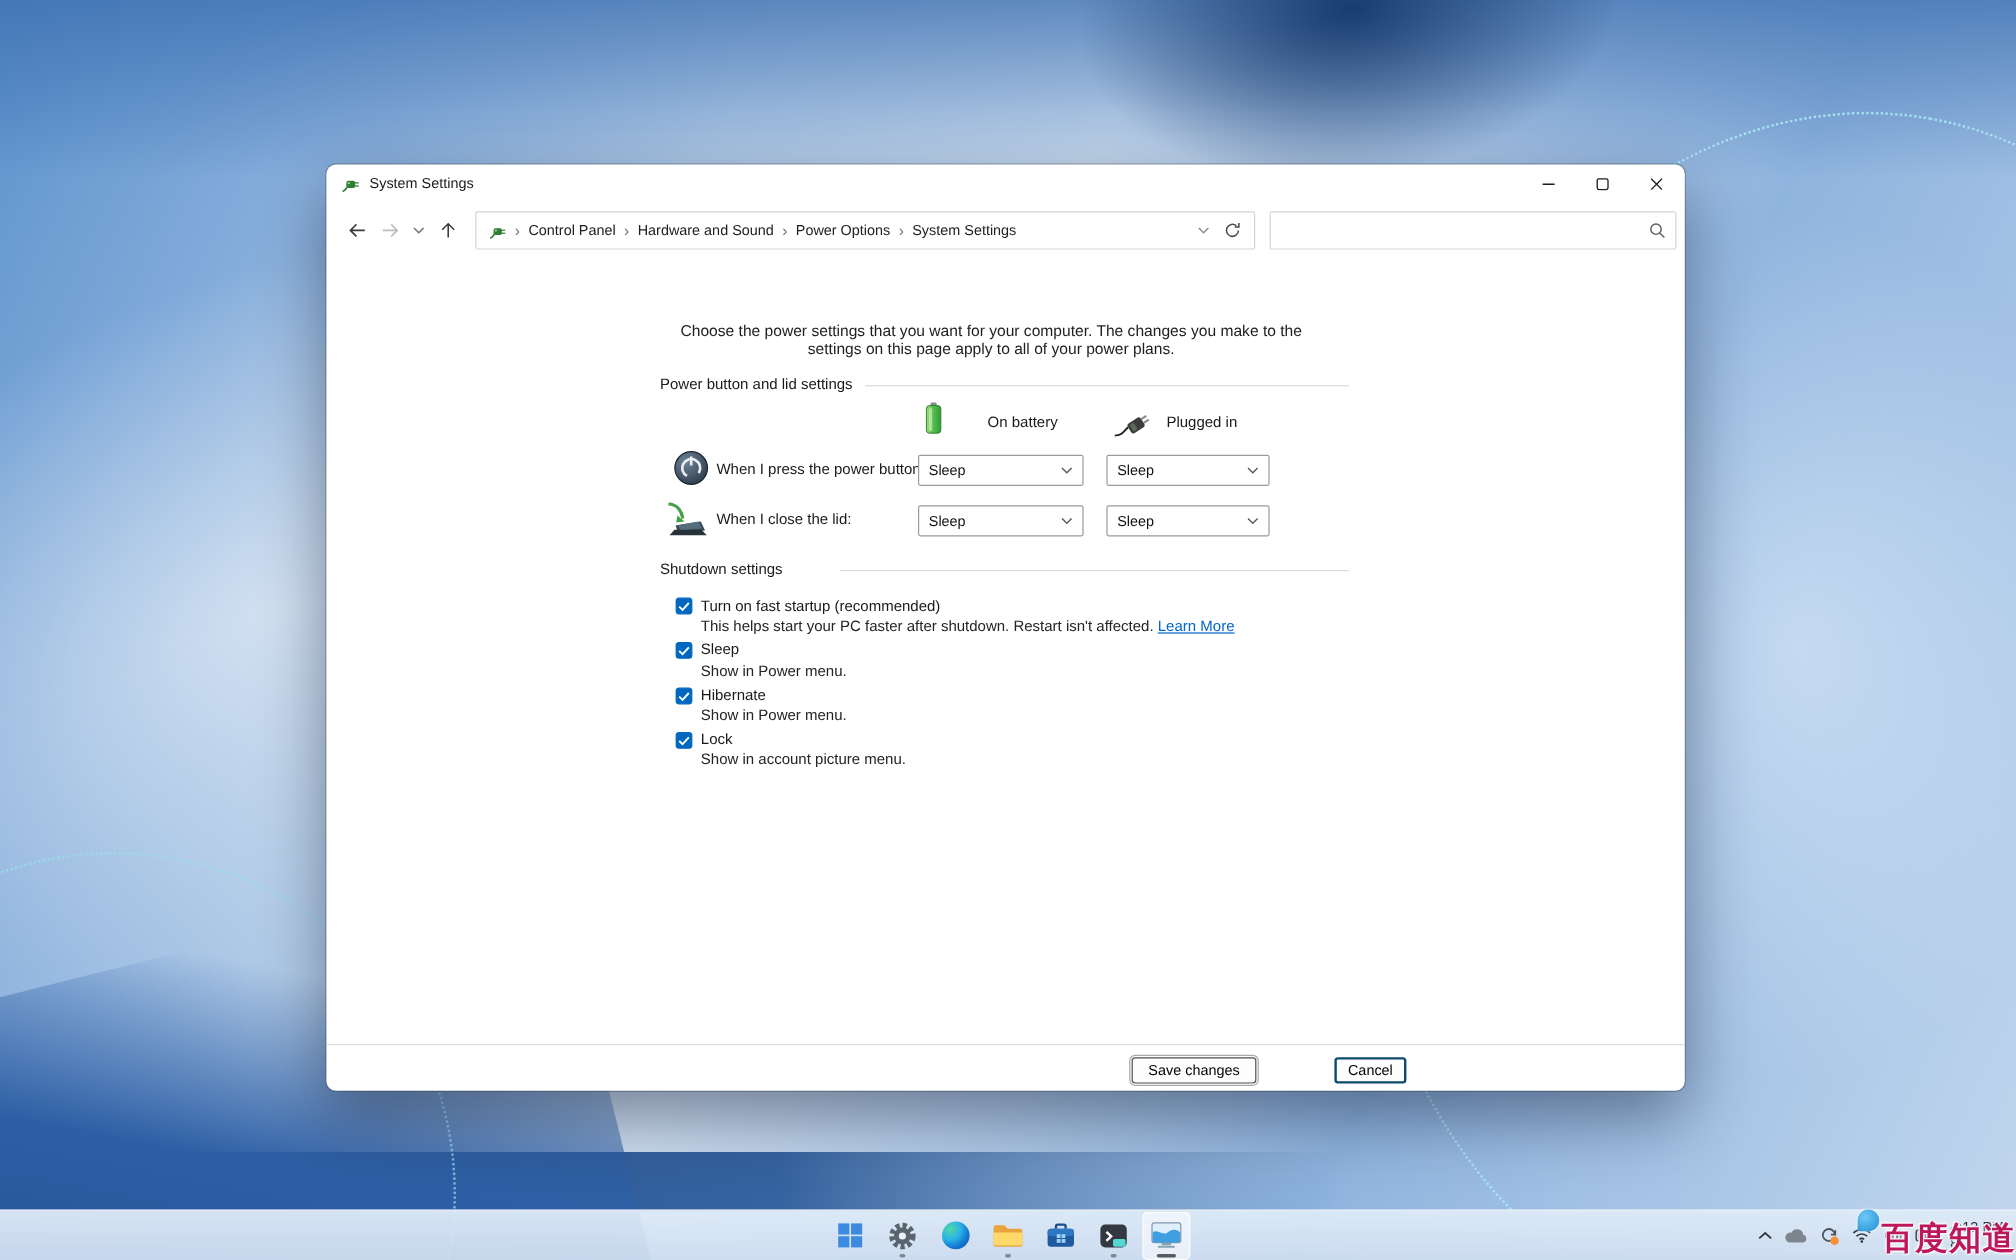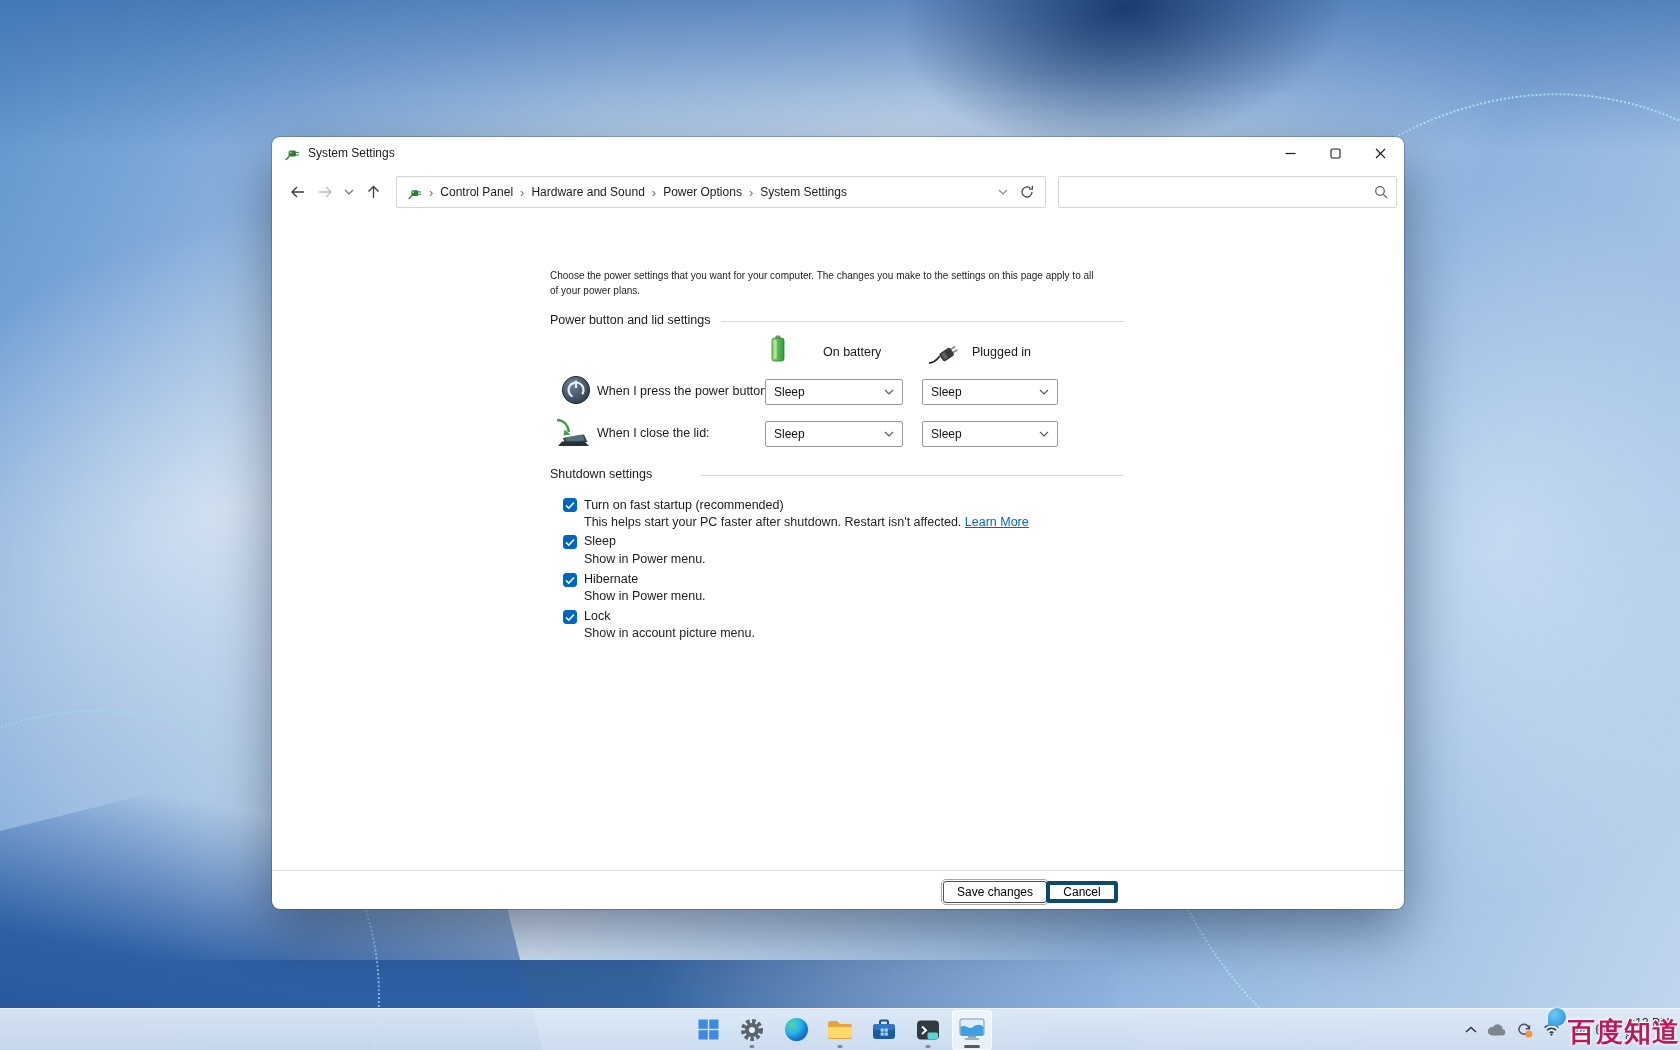--- a/index.html
+++ b/index.html
@@ -42,21 +42,21 @@
   .crumb { font-size:12px; color:#202020; white-space:nowrap; }
   .addr-spacer { flex:1; }
   .addr-btn { width:24px; height:24px; display:flex; align-items:center; justify-content:center; }
   .searchbox { margin-left:12px; width:339px; height:32px; border:1px solid #d5d5d5; border-radius:2px; background:#fff;
     display:flex; align-items:center; padding:0 8px; }
   .searchbox input { flex:1; border:none; outline:none; font-size:12px; font-family:"Liberation Sans",sans-serif; min-width:0; }
 
   .content { position:absolute; left:0; top:78px; right:0; bottom:0; }
 
   .page-heading { position:absolute; left:278px; top:28px; font-size:17px; color:#2f4a60; font-weight:400; }
-  .page-desc { position:absolute; left:278px; top:53px; width:552px; font-size:10px; line-height:15px; color:#1e1e1e; }
+  .page-desc { position:absolute; left:278px; top:53px; width:552px; font-size:13px; line-height:15px; color:#1e1e1e;text-align:center; }
 
   .group-hdr { position:absolute; left:278px; width:574px; display:flex; align-items:center; gap:10px; }
   .group-hdr .lbl { font-size:12.5px; color:#1a1a1a; white-space:nowrap; }
   .group-hdr .line { flex:1; height:1px; background:#d9d9d9; margin-top:2px; }
 
   .colhdr { position:absolute; font-size:12.5px; color:#1a1a1a; }
   .row-label { position:absolute; font-size:12.5px; color:#1a1a1a; }
 
   .select { position:absolute; height:26px; background:#fff; border:1px solid #9a9a9a; border-radius:2px;
     display:flex; align-items:center; justify-content:space-between; padding:0 8px; font-size:12px; color:#111; cursor:default; }
@@ -64,21 +64,21 @@
   .cb { position:absolute; width:14px; height:14px; background:#0067c0; border:1px solid #0067c0; border-radius:3px;
     display:flex; align-items:center; justify-content:center; }
   .cb-label { position:absolute; font-size:12.5px; color:#1a1a1a; }
   .cb-desc { position:absolute; font-size:12.5px; color:#242424; }
   .cb-desc a { color:#0066cc; text-decoration:underline; cursor:pointer; }
 
   .footer-sep { position:absolute; left:0; right:0; top:733px; height:1px; background:#dcdcdc; }
   .btn { position:absolute; height:22px; font-size:12px; font-family:"Liberation Sans",sans-serif;
     display:flex; align-items:center; justify-content:center; background:#fdfdfd; border-radius:3px; }
   .btn-primary { left:671px; top:744px; width:104px; border:1px solid #4f4f4f; outline:1px solid #a8a8a8; outline-offset:1px; }
-  .btn-plain { left:774px; top:744px; width:72px; border:4px solid #0c4a6e; }
+  .btn-plain { left:840px; top:744px; width:60px; border:2px solid #0c4a6e; }
 
   
   .taskbar { position:absolute; left:0; right:0; bottom:0; height:42px;
     background:linear-gradient(180deg, rgba(222,234,247,.95), rgba(206,221,240,.95));
     border-top:1px solid rgba(255,255,255,.65); }
   .tb-center { position:absolute; left:50%; transform:translateX(-50%); top:0; height:100%; display:flex; align-items:center; gap:4px; }
   .tb-icon { width:40px; height:40px; border-radius:4px; display:flex; align-items:center; justify-content:center; position:relative; }
   .tb-icon.active { background:rgba(255,255,255,.55); box-shadow:inset 0 0 0 1px rgba(255,255,255,.8); }
   .tb-dot { position:absolute; bottom:2px; left:50%; transform:translateX(-50%); width:5px; height:3px; border-radius:2px; background:#84888d; }
   .tb-line { position:absolute; bottom:2px; left:50%; transform:translateX(-50%); width:16px; height:3px; border-radius:2px; background:#565b61; }

